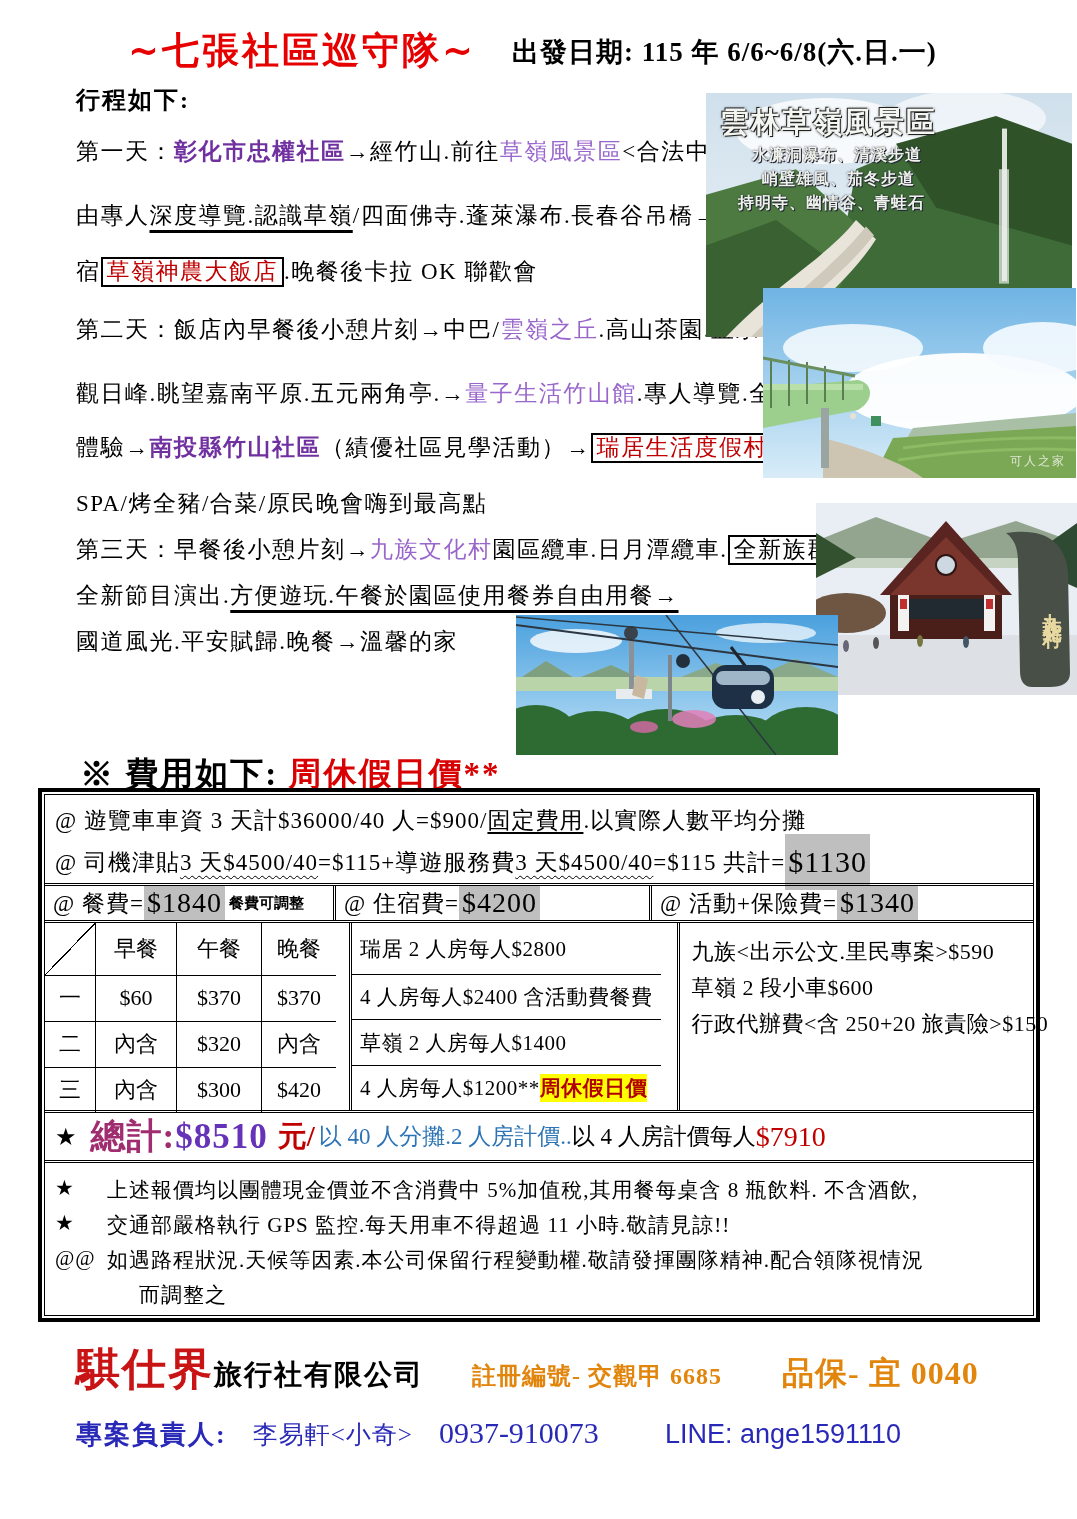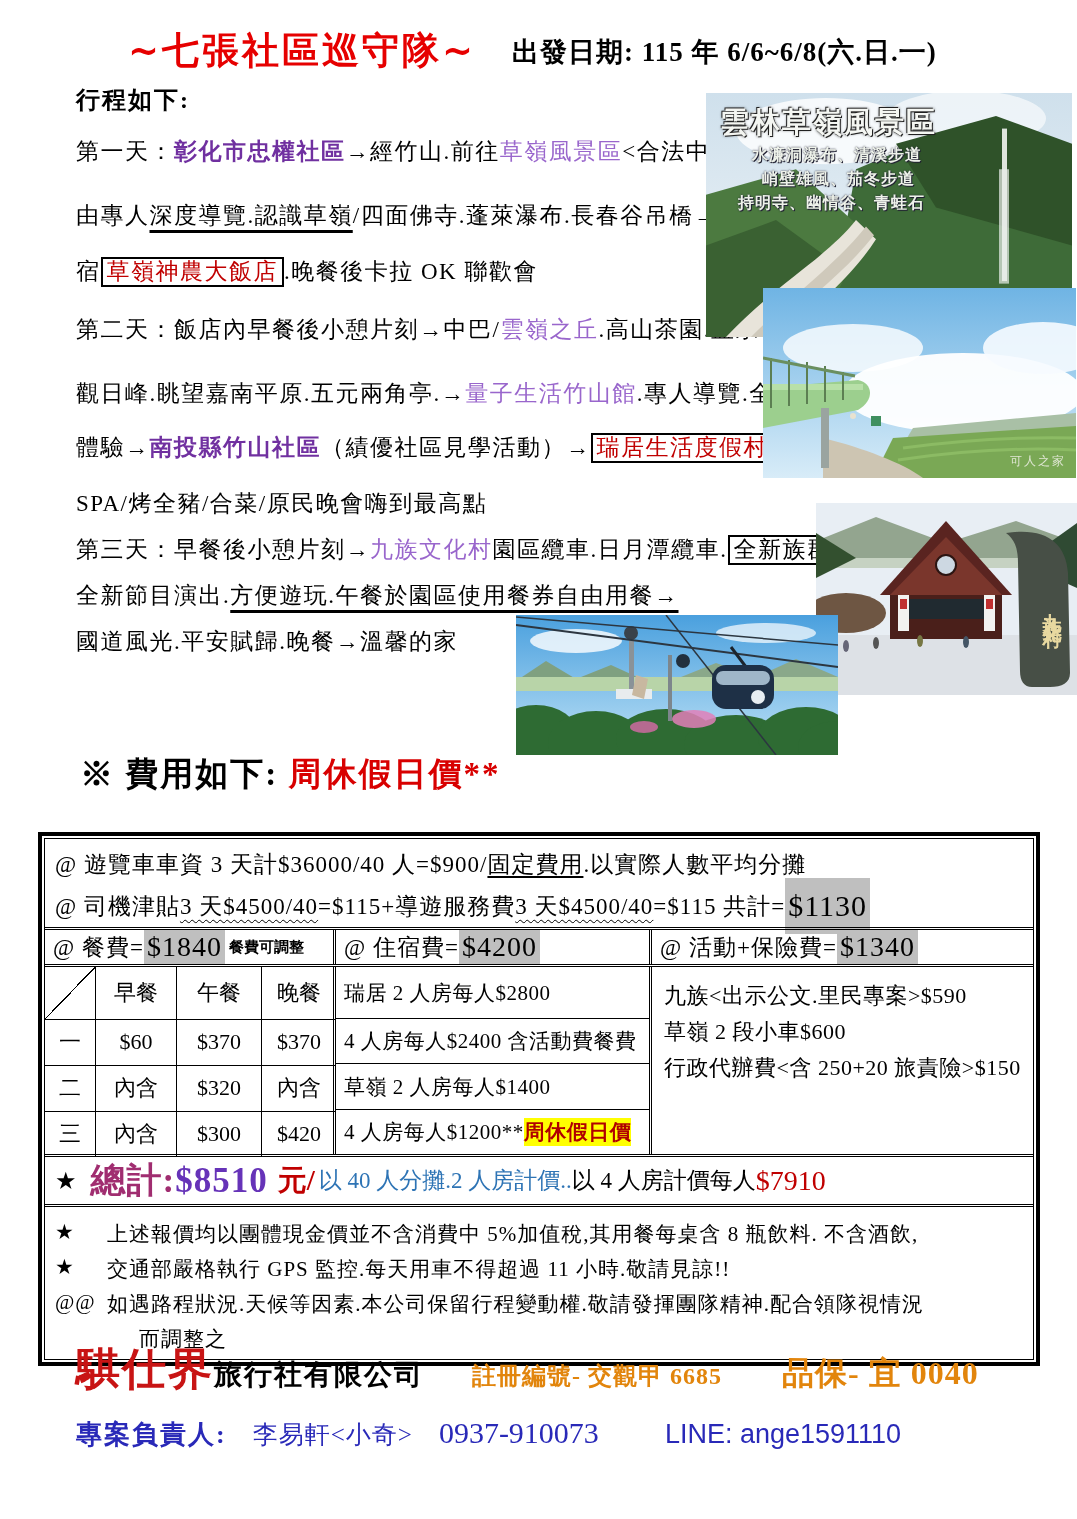--- a/index.html
+++ b/index.html
@@ -22,30 +22,30 @@
   .boxed-black{display:inline-block;border:2px solid #000;padding:0 4px;line-height:1.15;}
   .u-thick{text-decoration:underline;text-decoration-thickness:2.5px;text-underline-offset:7px;}
   .u-thin{text-decoration:underline;text-decoration-thickness:1.5px;text-underline-offset:4px;}
   .u-wavy{text-decoration-line:underline;text-decoration-style:wavy;text-decoration-thickness:1px;text-underline-offset:5px;}
 
   
   .fee-heading{font-size:33px;font-weight:bold;letter-spacing:2px;}
   .fee-heading .red{color:#D80000;}
 
   
-  .big-table{position:absolute;left:38px;top:832px;width:1002px;height:534px;
+  .big-table{position:absolute;left:38px;top:788px;width:1002px;height:534px;
              border:4px solid #000;padding:2px;box-sizing:border-box;}
   .big-table-inner{border:1px solid #000;width:100%;height:100%;box-sizing:border-box;
                    display:flex;flex-direction:column;}
   .trow{box-sizing:border-box;}
   .trow + .trow{border-top:3px double #000;}
   .row-a{height:88px;padding:4px 10px;}
   .row-a .line{font-size:23px;letter-spacing:1px;white-space:nowrap;height:42px;display:flex;align-items:center;}
   .row-b{height:50px;display:flex;}
-  .row-c{height:190px;display:flex;}
+  .row-c{height:190px;display:flex;gap:16px;}
   .row-d{height:54px;display:flex;align-items:center;padding:0 10px;white-space:nowrap;}
   .row-e{flex:1;padding:6px 10px;}
   .col{box-sizing:border-box;}
   .col + .col{border-left:3px double #000;}
   .col-1{width:288px;}
   .col-2{width:316px;}
   .col-3{width:383px;}
   .head-cell{display:flex;align-items:center;padding:0 8px;font-size:23px;white-space:nowrap;letter-spacing:1px;}
   .hl-gray{background:#BFBFBF;font-size:28px;padding:1px 3px;}
   .small-note{font-size:15px;font-weight:bold;margin-left:4px;letter-spacing:0;}

